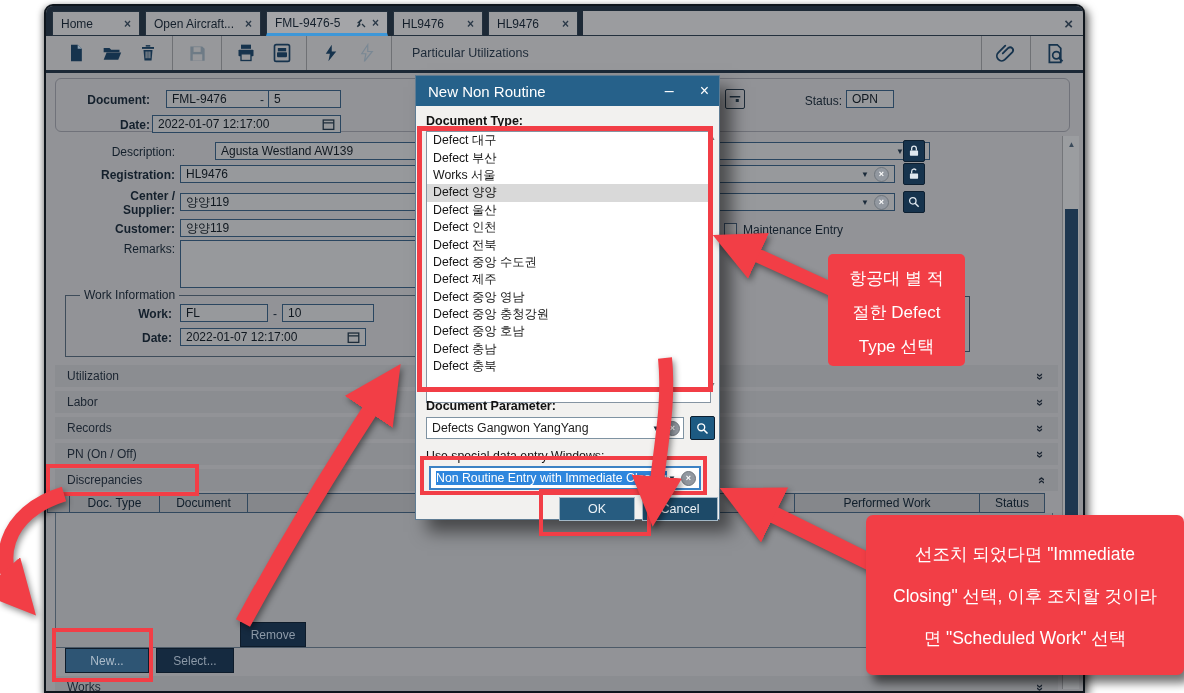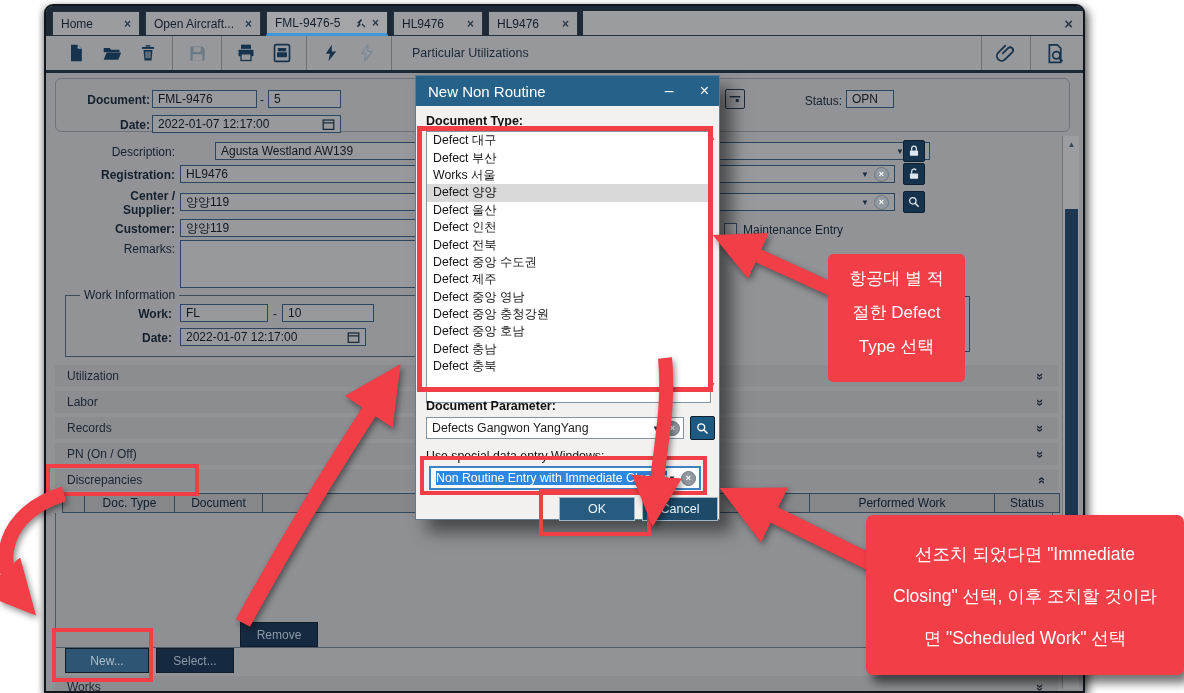--- a/index.html
+++ b/index.html
@@ -51,35 +51,35 @@
   .workbox .legend{position:absolute;left:14px;top:-8px;background:#929397;padding:0 4px;
                    font-size:12px;color:#15202c;}
   .cal{display:inline-block;margin-left:auto;}
   
   .sechost{position:absolute;left:9px;top:359px;width:1003px;}
   .secbar{height:22px;background:#8b8d91;display:flex;align-items:center;justify-content:space-between;
           padding:0 14px 0 12px;margin-bottom:4px;color:#1b2531;font-size:12px;}
   .secbar .chev{font-size:13px;font-weight:bold;display:inline-block;transform:rotate(90deg);color:#1b2531;}
   .secbar.chev-up .chev{transform:rotate(-90deg);}
   
-  .disc-cols{position:absolute;left:16px;top:487px;display:flex;justify-content:flex-end;}
+  .disc-cols{position:absolute;left:1px;top:487px;display:flex;justify-content:flex-end;}
   .disc-cols>div{height:20px;background:#85878b;border:1px solid #31485e;border-left:none;display:flex;
                  align-items:center;justify-content:center;font-size:12px;color:#0f1d2a;}
   .disc-cols>div:nth-of-type(1){border-left:1px solid #31485e;width:23px;}
   .disc-cols>div:nth-of-type(2){width:90px;} .disc-cols>div:nth-of-type(3){width:88px;}
   .disc-cols>div:nth-of-type(4){width:547px;} .disc-cols>div:nth-of-type(5){width:185px;}
   .disc-cols>div:nth-of-type(6){width:65px;}
   .disc-body{position:absolute;left:9px;top:507px;width:998px;height:135px;background:#8e9094;
              border:1px solid #4c5a68;border-top:none;}
   .btnhost .btn{position:absolute;height:25px;display:flex;align-items:center;justify-content:center;
        font-size:12px;color:#8d9aa8;background:#152a40;border:1px solid #0e1c2b;}
   .btnhost .btn.primary{background:#2e5574;color:#aebdcb;}
   .btnhost .btn:nth-of-type(1){left:19px;top:642px;width:84px;}
   .btnhost .btn:nth-of-type(2){left:110px;top:642px;width:78px;}
-  .btnhost .btn:nth-of-type(3){left:194px;top:616px;width:78px;}
+  .btnhost .btn:nth-of-type(3){left:194px;top:616px;width:66px;}
   .worksbar{position:absolute;left:9px;top:670px;width:1003px;}
   
   .vscroll{position:absolute;left:1016px;top:130px;width:17px;height:553px;background:#9b9da0;
            border-left:1px solid #74767a;}
   .vthumb{position:absolute;left:2px;top:73px;width:13px;height:447px;background:#1e3750;}
   .varrow{position:absolute;left:0;top:4px;width:17px;text-align:center;font-size:8px;color:#3a4a5a;}
   
   .dialog{position:absolute;left:415px;top:75px;width:305px;height:445px;background:#f2f1ef;
           border:1px solid #5f7c93;box-shadow:12px 12px 16px rgba(0,0,0,.5);z-index:10;}
   .dlg-title{position:absolute;left:0;top:0;width:100%;height:30px;background:var(--dialog-titlebar);
@@ -101,21 +101,21 @@
   .dlgbtn{position:absolute;width:76px;height:24px;display:flex;align-items:center;justify-content:center;
           background:#275c80;border:1px solid #a3b8c6;color:#eef3f7;font-size:12.5px;}
   .dlgbtn.cancel{background:#1d4a68;}
   
   .ann-rect{position:absolute;border:4px solid var(--annotation-red);z-index:40;pointer-events:none;}
   .ann-box{position:absolute;background:var(--annotation-red);color:#fff;text-align:center;z-index:45;
            border-radius:5px;}
   .ann-box .line{white-space:nowrap;}
   #annsvg{position:absolute;left:0;top:0;z-index:42;pointer-events:none;
           filter:drop-shadow(2px 3px 3px rgba(0,0,0,.45));}
-  #tip1{left:828px;top:254px;width:137px;height:128px;padding-top:8px;font-size:17px;}
+  #tip1{left:828px;top:254px;width:137px;height:112px;padding-top:8px;font-size:17px;}
   #tip1 .line{line-height:34px;}
   #tip2{left:866px;top:515px;width:318px;height:160px;padding-top:18px;font-size:17.5px;
         box-shadow:6px 8px 10px rgba(0,0,0,.55);border-radius:7px;}
   #tip2 .line{line-height:42px;}
   .frag{position:absolute;left:852px;top:296px;width:118px;height:56px;border:1px solid #2f4254;z-index:4;}
   svg.ic{display:block;}
 </style>
 </head>
 <body>
 
@@ -238,21 +238,21 @@
               <path d="M5 2 h9 l4 4 v16 H5 Z" fill="none" stroke="#16334d" stroke-width="2"></path>
               <circle cx="13" cy="14" r="4.2" fill="none" stroke="#16334d" stroke-width="2"></circle>
               <line x1="16" y1="17" x2="20" y2="21" stroke="#16334d" stroke-width="2.4"></line>
             </svg>
         </span>
       </div>
     </div>
 
     <div class="panel" style="left:9px;top:72px;width:1015px;height:54px;"></div>
     <span class="lbl lblb" style="left:20px;top:87px;width:84px;">Document:</span>
-    <div class="fld" style="left:106px;top:84px;width:105px;">
+    <div class="fld" style="left:120px;top:84px;width:105px;">
         <span class="val">FML-9476</span>
       </div>
     <span class="lbl" style="left:212px;top:87px;width:8px;text-align:center;">-</span>
     <div class="fld" style="left:222px;top:84px;width:73px;">
         <span class="val">5</span>
       </div>
     <span class="lbl lblb" style="left:40px;top:112px;width:64px;">Date:</span>
     <div class="fld" style="left:106px;top:109px;width:189px;">
       <span class="val">2022-01-07 12:17:00</span>
       <span class="cal">

